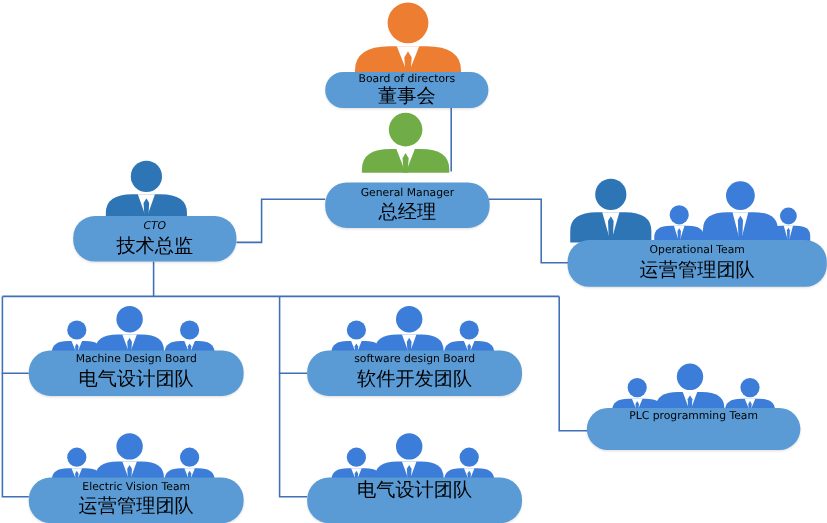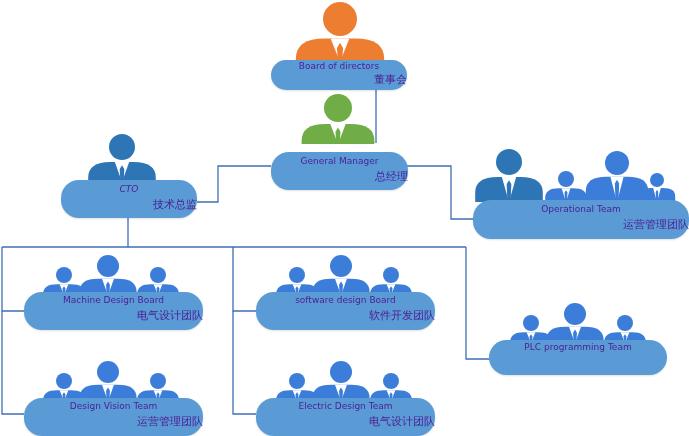--- a/index.html
+++ b/index.html
@@ -1,23 +1,23 @@
 <!DOCTYPE html>
 <html><head>
 <meta charset="utf-8">
 <style>
   html, body { margin: 0; padding: 0; background: #ffffff; }
   body { width: 689px; height: 436px; position: relative; overflow: hidden;
          font-family: "DejaVu Sans", "Liberation Sans", sans-serif; }
   #chart { position: absolute; left: 0; top: 0; width: 689px; height: 436px; }
   .node-box { position: absolute; background: #5b9bd5; border-radius: 18px;
-              color: #4c1d95; text-align: center; box-sizing: border-box;
+              color: #000000; text-align: center; box-sizing: border-box;
               box-shadow: 0 1px 2px rgba(0,0,0,0.12); }
   .node-en { display: block; font-size: 9px; line-height: 11px; margin-top: 3px; white-space: nowrap; }
-  .node-zh { display: block; font-size: 11px; line-height: 19px; white-space: nowrap; text-align: right; }
+  .node-zh { display: block; font-size: 16px; line-height: 19px; white-space: nowrap; }
 </style>
 </head>
 <body>
 
 <svg id="chart" viewBox="0 0 689 436" xmlns="http://www.w3.org/2000/svg">
   <g id="connectors">
     <polyline points="376,84 376,143" fill="none" stroke="#3f6fb5" stroke-width="1.3"></polyline>
     <polyline points="271,166 218,166 218,202 197,202" fill="none" stroke="#3f6fb5" stroke-width="1.3"></polyline>
     <polyline points="407,166 451,166 451,219 475,219" fill="none" stroke="#3f6fb5" stroke-width="1.3"></polyline>
     <polyline points="128,218 128,247" fill="none" stroke="#3f6fb5" stroke-width="1.3"></polyline>
@@ -273,19 +273,18 @@
   <span class="node-zh">电气设计团队</span>
 </div>
 <div class="node-box" style="left:256px;top:292px;width:179px;height:38px;">
   <span class="node-en">software design Board</span>
   <span class="node-zh">软件开发团队</span>
 </div>
 <div class="node-box" style="left:489px;top:340px;width:178px;height:35px;">
   <span class="node-en" style="margin-top:2px;">PLC programming Team</span>
 </div>
 <div class="node-box" style="left:24px;top:398px;width:179px;height:38px;">
-  <span class="node-en">Design Vision Team</span>
+  <span class="node-en">Electric Vision Team</span>
   <span class="node-zh">运营管理团队</span>
 </div>
 <div class="node-box" style="left:256px;top:398px;width:179px;height:38px;">
-  <span class="node-en">Electric Design Team</span>
   <span class="node-zh">电气设计团队</span>
 </div>
 
 </body></html>

